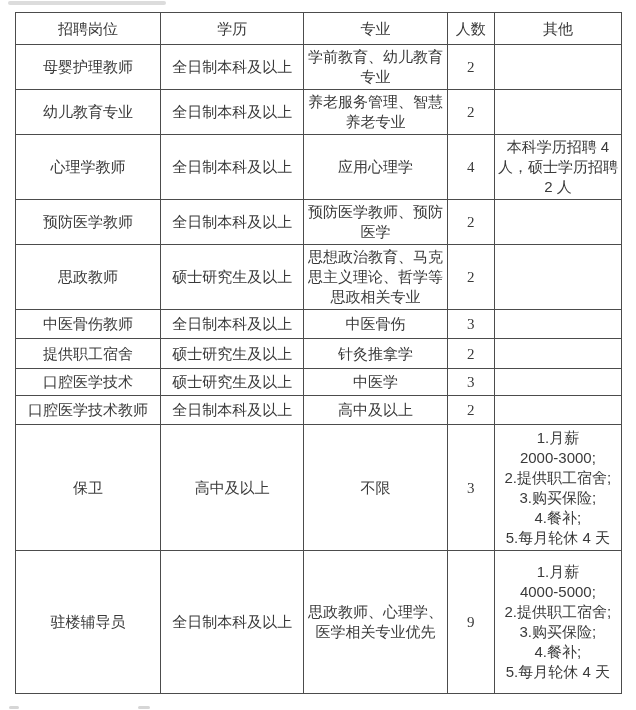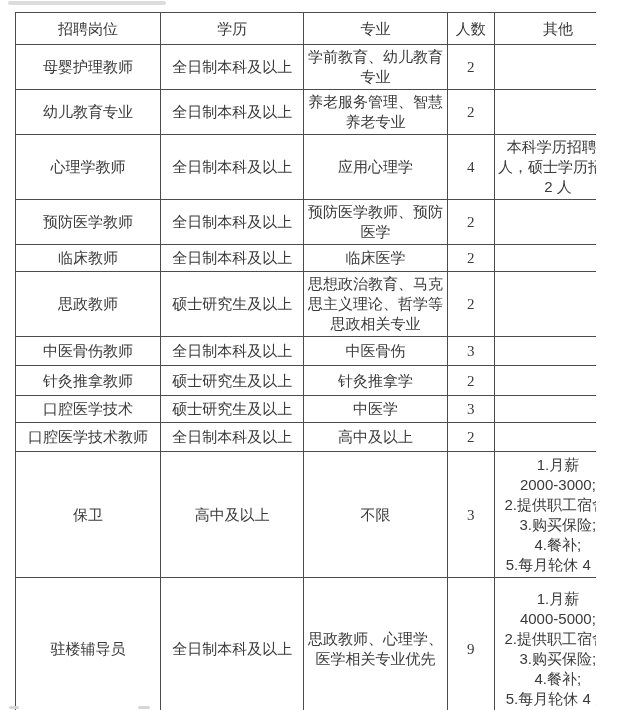--- a/index.html
+++ b/index.html
@@ -7,20 +7,21 @@
     padding: 0;
     background: #ffffff;
     font-family: "Liberation Sans", "DejaVu Sans", sans-serif;
   }
   .page {
     position: relative;
     width: 596px;
     height: 710px;
     background: #ffffff;
     overflow: hidden;
+    padding-left: 28px;
   }
   .scan-artifact-top {
     position: absolute;
     left: 8px;
     top: 1px;
     width: 158px;
     height: 4px;
     background: #dcdcdc;
     border-radius: 2px;
   }
@@ -123,43 +124,36 @@
           <td class="num">4</td>
           <td>本科学历招聘 4 人，硕士学历招聘 2 人</td>
         </tr>
         <tr style="height: 41px;">
           <td>预防医学教师</td>
           <td>全日制本科及以上</td>
           <td>预防医学教师、预防医学</td>
           <td class="num">2</td>
           <td></td>
         </tr>
-        <tr style="height: 27px;">
-          <td>临床教师</td>
-          <td>全日制本科及以上</td>
-          <td>临床医学</td>
-          <td class="num">2</td>
-          <td></td>
-        </tr>
         <tr style="height: 63px;">
           <td>思政教师</td>
           <td>硕士研究生及以上</td>
           <td>思想政治教育、马克思主义理论、哲学等思政相关专业</td>
           <td class="num">2</td>
           <td></td>
         </tr>
         <tr style="height: 29px;">
           <td>中医骨伤教师</td>
           <td>全日制本科及以上</td>
           <td>中医骨伤</td>
           <td class="num">3</td>
           <td></td>
         </tr>
         <tr style="height: 30px;">
-          <td>针灸推拿教师</td>
+          <td>提供职工宿舍</td>
           <td>硕士研究生及以上</td>
           <td>针灸推拿学</td>
           <td class="num">2</td>
           <td></td>
         </tr>
         <tr style="height: 27px;">
           <td>口腔医学技术</td>
           <td>硕士研究生及以上</td>
           <td>中医学</td>
           <td class="num">3</td>

